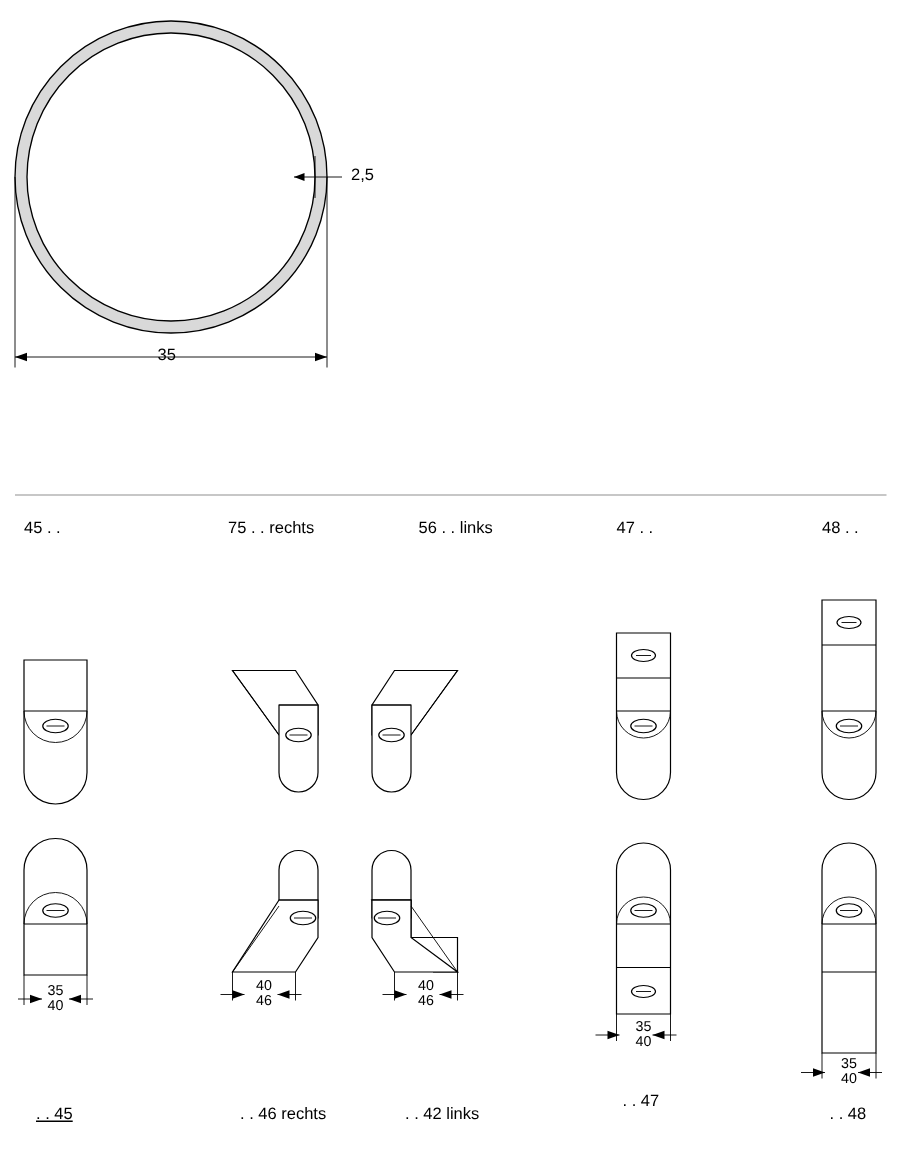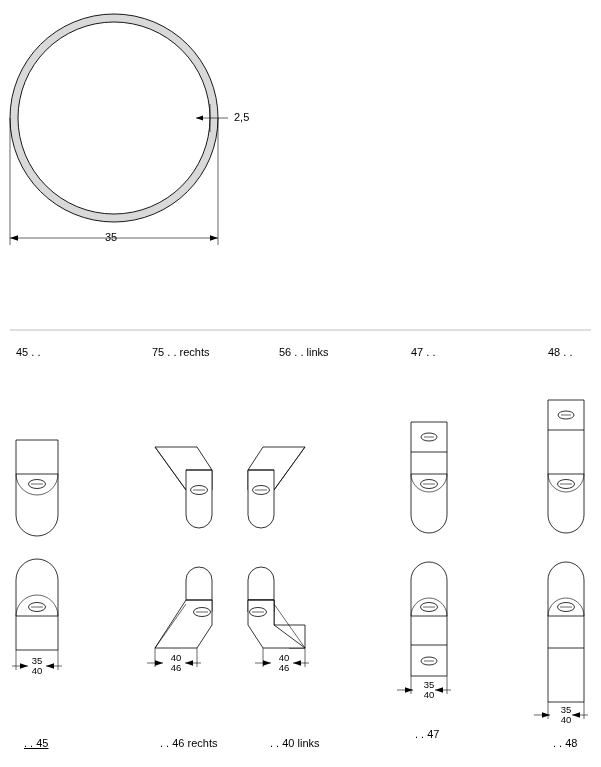--- a/index.html
+++ b/index.html
@@ -236,17 +236,17 @@
   <div class="lbl dim" style="left:272px; top:662px; width:24px;">46</div>
 
   <div class="lbl dim" style="left:417px; top:679px; width:24px;">35</div>
   <div class="lbl dim" style="left:417px; top:689px; width:24px;">40</div>
 
   <div class="lbl dim" style="left:554px; top:704px; width:24px;">35</div>
   <div class="lbl dim" style="left:554px; top:714px; width:24px;">40</div>
 
   <div class="lbl" style="left:24px; top:737px;text-decoration:underline;">. . 45</div>
   <div class="lbl" style="left:160px; top:737px;">. . 46 rechts</div>
-  <div class="lbl" style="left:270px; top:737px;">. . 40 links</div>
+  <div class="lbl" style="left:270px; top:737px;">. . 42 links</div>
   <div class="lbl" style="left:415px; top:728px;">. . 47</div>
   <div class="lbl" style="left:553px; top:737px;">. . 48</div>
 
 </div>
 
 </body></html>

